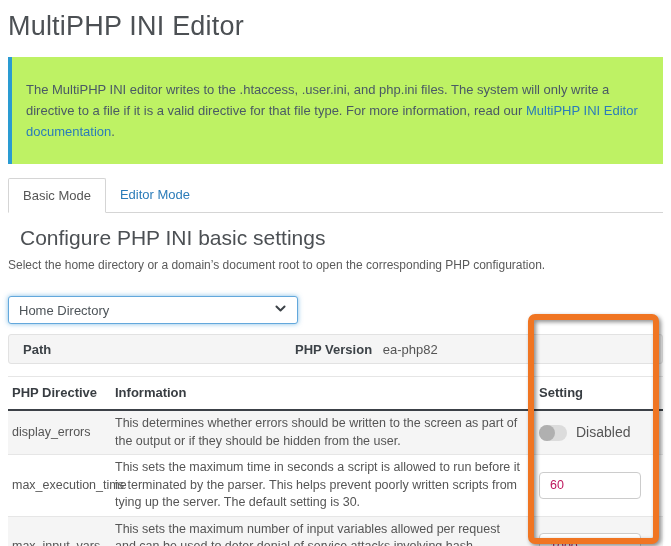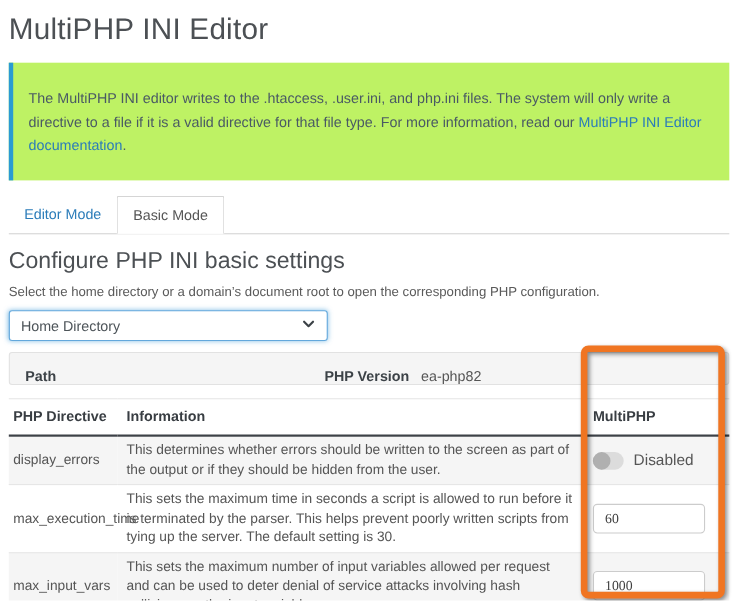--- a/index.html
+++ b/index.html
@@ -47,49 +47,49 @@
     border: 1px solid #d5d5d5;
     border-bottom: 1px solid #fff;
     margin-bottom: -1px;
     border-radius: 2px 2px 0 0;
   }
   .tab.inactive { color: #2b7cb9; }
 
   
   .section-heading {
     font-size: 21px; font-weight: 400; color: #4c5054;
-    margin: 13px 0 0 0;
+    margin: 13px 0 0 12px;
   }
   .section-desc {
     font-size: 12px; color: #5a5a5a; margin: 8px 0 0 0;
   }
 
   
   .select-box {
-    margin-top: 10px;
+    margin-top: 24px;
     width: 290px; height: 28px;
     border: 1px solid #63a8dc;
     border-radius: 3px;
     box-shadow: 0 0 5px rgba(90,168,220,.75);
     display: flex; align-items: center;
     padding: 0 10px;
     font-size: 13px; color: #4d5459;
     background: #fff; cursor: pointer;
   }
   .select-box .sel-text { flex: 1; }
   .select-box svg { width: 13px; height: 13px; }
 
   
   .path-bar {
     margin-top: 10px;
     background: #f5f5f5;
     border: 1px solid #e2e2e2;
     border-radius: 3px;
     height: 30px;
-    display: flex; align-items: flex-end;
+    display: flex; align-items: center;
     padding: 0 14px;
     font-size: 13px;
   }
   .path-bar .grp1 { width: 272px; display: flex; align-items: center; }
   .path-bar b { color: #3c4247; font-weight: 700; margin-right: 7px; }
   .path-bar .val { color: #555; }
   .redacted {
     display: inline-block; width: 52px; height: 12px;
     background: repeating-linear-gradient(90deg,#cfcfcf 0 6px,#bdbdbd 6px 12px);
     filter: blur(3px); opacity: .8; vertical-align: middle;
@@ -134,22 +134,22 @@
     width: 16px; height: 16px; border-radius: 50%;
     background: #b0b0b0;
   }
   .toggle-label { font-size: 14px; color: #555; margin-left: 9px; vertical-align: middle; }
 
   
   .setting-input {
     width: 102px; height: 27px;
     border: 1px solid #ccc; border-radius: 4px;
     padding: 0 0 0 10px;
-    font-size: 12.5px; color: #404040;
-    font-family: Liberation Serif, serif;
+    font-size: 12.5px; color: #be185d;
+    font-family: Liberation Sans, sans-serif;
     background: #fff; outline: none;
   }
 
   
   .highlight {
     position: absolute;
     left: 528px; top: 303px;
     width: 131px; height: 230px;
     border: 6px solid #f07522;
     border-radius: 7px;
@@ -163,22 +163,22 @@
 
 <div class="page">
 
   <h1 class="page-title">MultiPHP INI Editor</h1>
 
   <div class="notice">
     <span>The MultiPHP INI editor writes to the .htaccess, .user.ini, and php.ini files. The system will only write a directive to a file if it is a valid directive for that file type. For more information, read our </span><a>MultiPHP INI Editor documentation</a><span>.</span>
   </div>
 
   <div class="tabs">
+    <div class="tab active">Basic Mode</div>
     <div class="tab inactive">Editor Mode</div>
-    <div class="tab active">Basic Mode</div>
   </div>
 
   <h2 class="section-heading">Configure PHP INI basic settings</h2>
   <p class="section-desc">Select the home directory or a domain’s document root to open the corresponding PHP configuration.</p>
 
   <div class="select-box">
     <span class="sel-text">Home Directory</span>
     <span><svg viewBox="0 0 16 16" fill="none" stroke="#3c4247" stroke-width="2.4" stroke-linecap="round" stroke-linejoin="round">
           <path d="M3 5.5 L8 10.5 L13 5.5"></path>
         </svg></span>
@@ -197,21 +197,21 @@
   <table class="directives">
     <colgroup>
         <col class="c1">
         <col class="c2">
         <col class="c3">
       </colgroup>
     <thead>
       <tr>
         <th>PHP Directive</th>
         <th>Information</th>
-        <th>MultiPHP</th>
+        <th>Setting</th>
       </tr>
     </thead>
     <tbody>
         <tr>
           <td>display_errors</td>
           <td>This determines whether errors should be written to the screen as part of the output or if they should be hidden from the user.</td>
           <td><span class="toggle"><span class="knob"></span></span><span class="toggle-label">Disabled</span></td>
         </tr>
         <tr>
           <td>max_execution_time</td>

